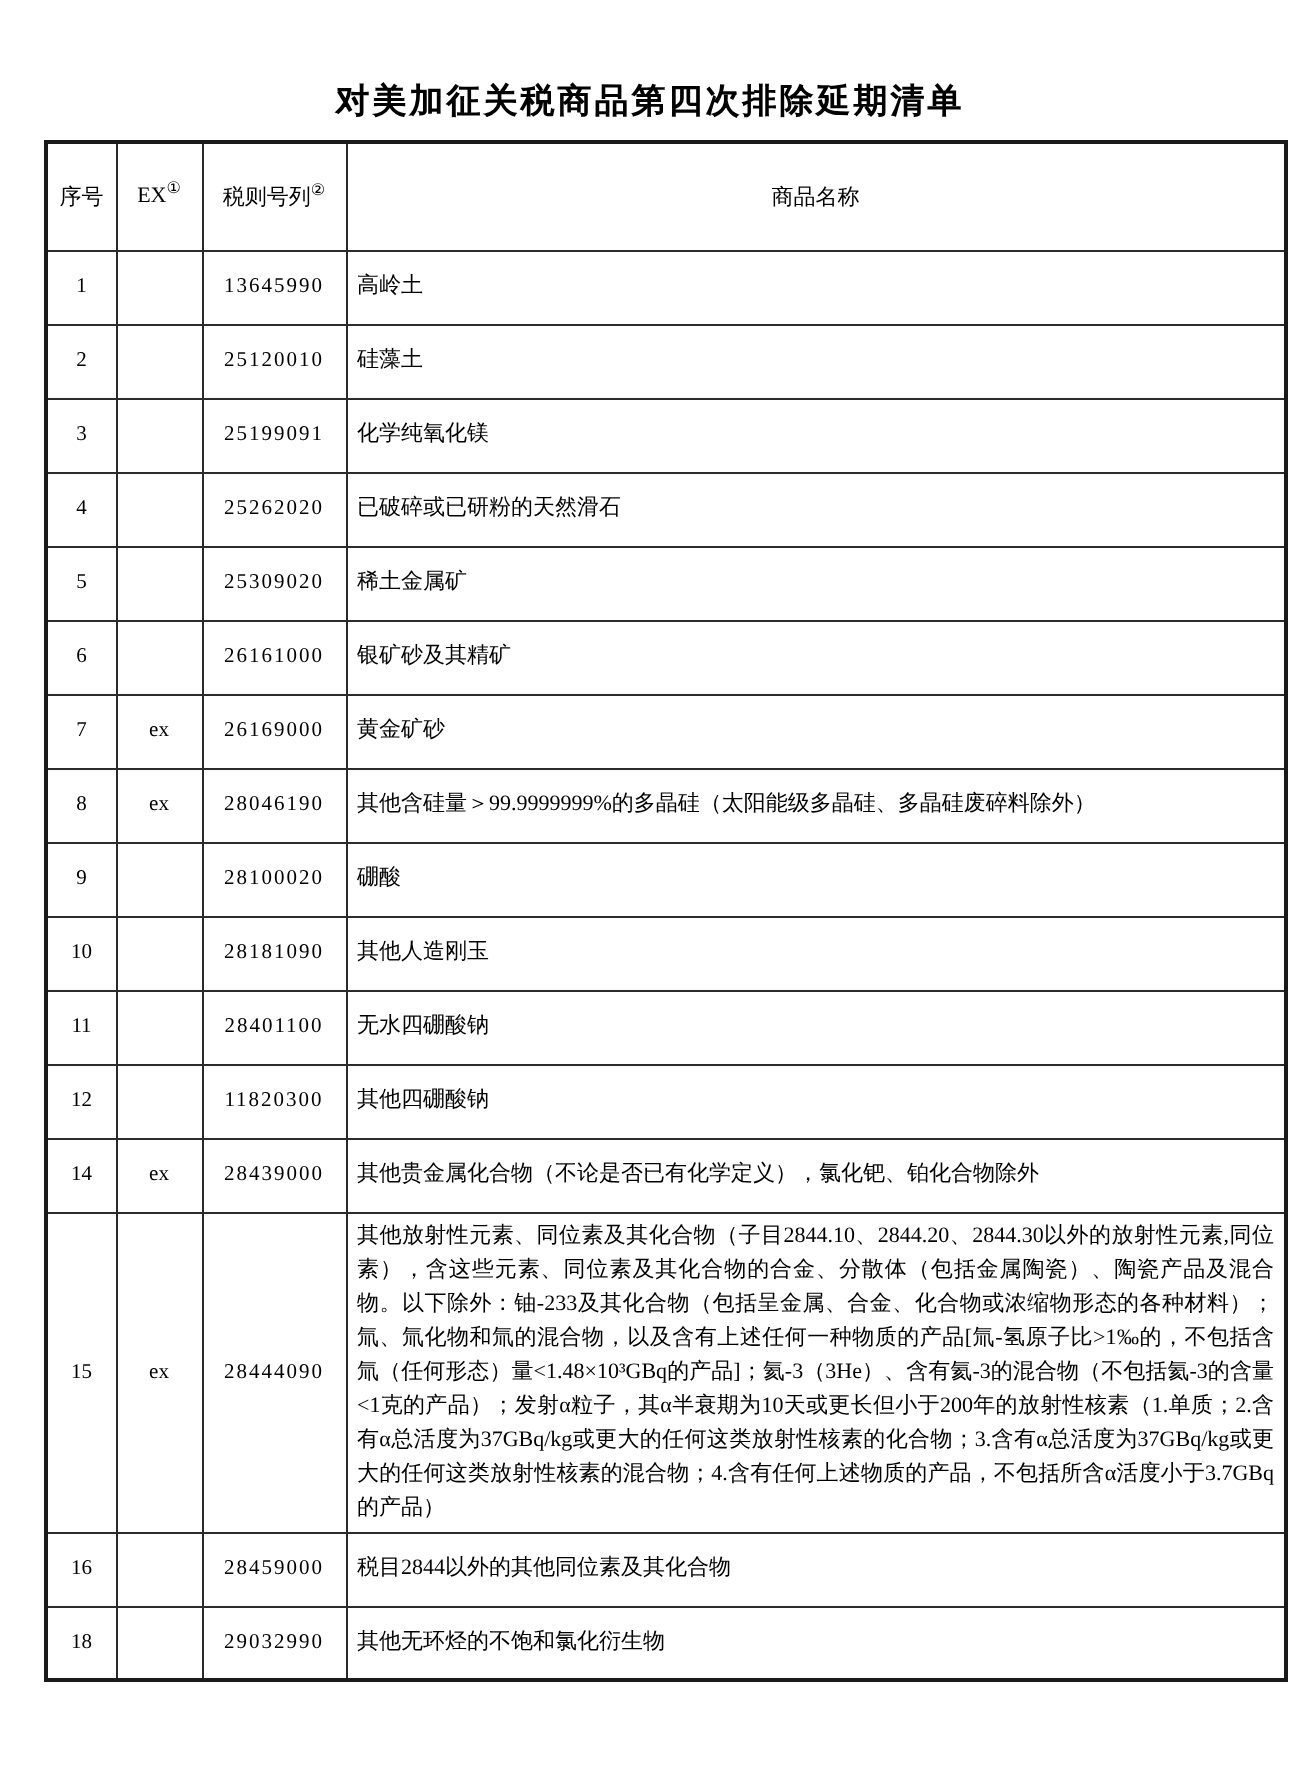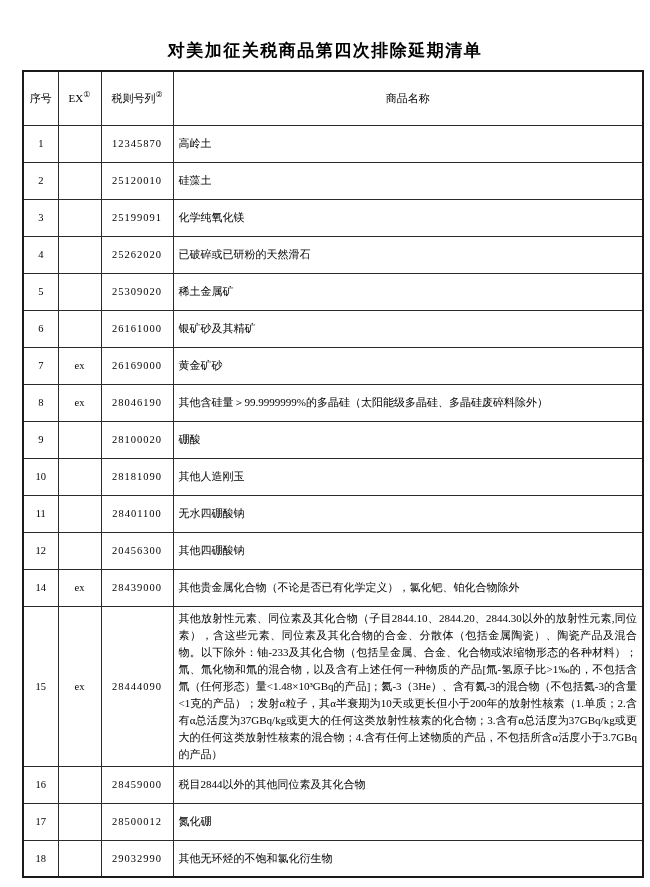--- a/index.html
+++ b/index.html
@@ -69,21 +69,21 @@
         <th><span>序号</span><sup></sup></th>
         <th><span>EX</span><sup>①</sup></th>
         <th><span>税则号列</span><sup>②</sup></th>
         <th><span>商品名称</span><sup></sup></th>
       </tr>
     </thead>
     <tbody>
         <tr class="row-std">
           <td class="cell-no">1</td>
           <td class="cell-ex"></td>
-          <td class="cell-code">12345870</td>
+          <td class="cell-code">13645990</td>
           <td class="cell-name">高岭土</td>
         </tr>
         <tr class="row-std">
           <td class="cell-no">2</td>
           <td class="cell-ex"></td>
           <td class="cell-code">25120010</td>
           <td class="cell-name">硅藻土</td>
         </tr>
         <tr class="row-std">
           <td class="cell-no">3</td>
@@ -135,21 +135,21 @@
         </tr>
         <tr class="row-std">
           <td class="cell-no">11</td>
           <td class="cell-ex"></td>
           <td class="cell-code">28401100</td>
           <td class="cell-name">无水四硼酸钠</td>
         </tr>
         <tr class="row-std">
           <td class="cell-no">12</td>
           <td class="cell-ex"></td>
-          <td class="cell-code">20456300</td>
+          <td class="cell-code">11820300</td>
           <td class="cell-name">其他四硼酸钠</td>
         </tr>
         <tr class="row-std">
           <td class="cell-no">14</td>
           <td class="cell-ex">ex</td>
           <td class="cell-code">28439000</td>
           <td class="cell-name">其他贵金属化合物（不论是否已有化学定义），氯化钯、铂化合物除外</td>
         </tr>
         <tr class="row-std">
           <td class="cell-no">15</td>
@@ -157,26 +157,20 @@
           <td class="cell-code">28444090</td>
           <td class="cell-name">其他放射性元素、同位素及其化合物（子目2844.10、2844.20、2844.30以外的放射性元素,同位素），含这些元素、同位素及其化合物的合金、分散体（包括金属陶瓷）、陶瓷产品及混合物。以下除外：铀-233及其化合物（包括呈金属、合金、化合物或浓缩物形态的各种材料）；氚、氚化物和氚的混合物，以及含有上述任何一种物质的产品[氚-氢原子比&gt;1‰的，不包括含氚（任何形态）量&lt;1.48×10³GBq的产品]；氦-3（3He）、含有氦-3的混合物（不包括氦-3的含量&lt;1克的产品）；发射α粒子，其α半衰期为10天或更长但小于200年的放射性核素（1.单质；2.含有α总活度为37GBq/kg或更大的任何这类放射性核素的化合物；3.含有α总活度为37GBq/kg或更大的任何这类放射性核素的混合物；4.含有任何上述物质的产品，不包括所含α活度小于3.7GBq的产品）</td>
         </tr>
         <tr class="row-std">
           <td class="cell-no">16</td>
           <td class="cell-ex"></td>
           <td class="cell-code">28459000</td>
           <td class="cell-name">税目2844以外的其他同位素及其化合物</td>
         </tr>
         <tr class="row-std">
-          <td class="cell-no">17</td>
-          <td class="cell-ex"></td>
-          <td class="cell-code">28500012</td>
-          <td class="cell-name">氮化硼</td>
-        </tr>
-        <tr class="row-std">
           <td class="cell-no">18</td>
           <td class="cell-ex"></td>
           <td class="cell-code">29032990</td>
           <td class="cell-name">其他无环烃的不饱和氯化衍生物</td>
         </tr>
       </tbody>
   </table>
 </div>
 
 </body></html>

